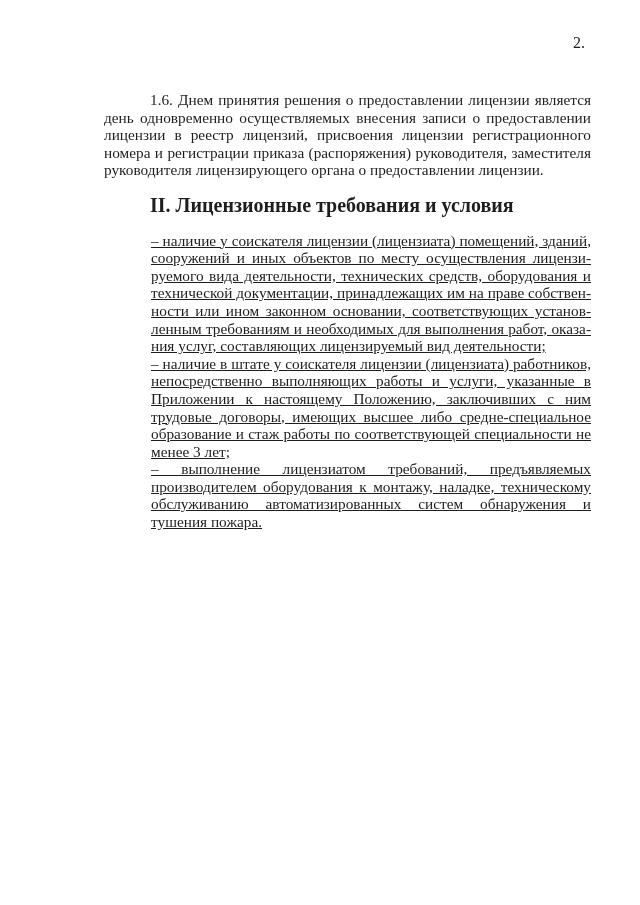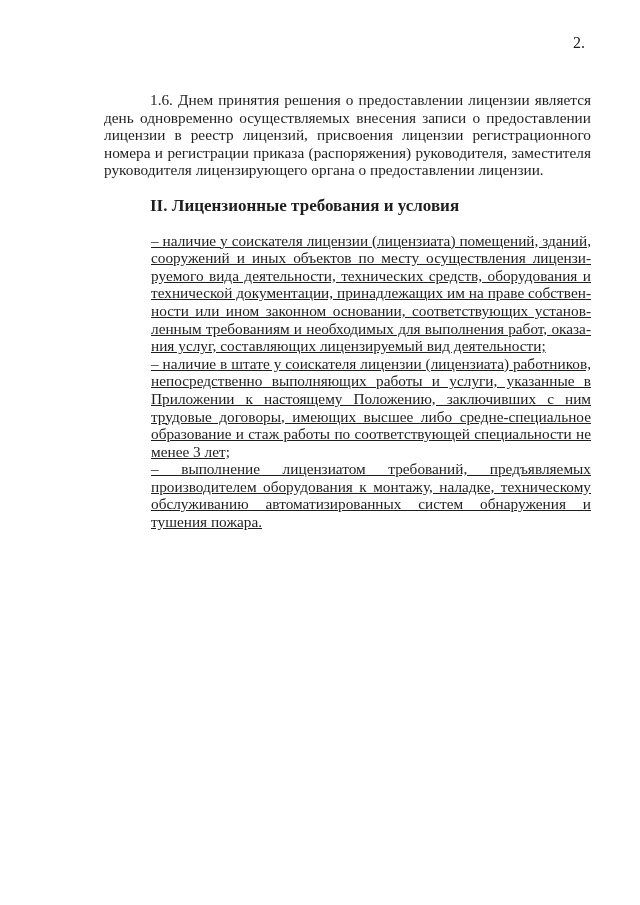--- a/index.html
+++ b/index.html
@@ -14,21 +14,21 @@
     position: absolute; top: 34px; right: 55px;
     font-size: 16px; line-height: 18px;
   }
   .body {
     position: absolute; left: 104px; top: 69px; width: 487px;
     font-size: 15.3px; line-height: 17.6px; margin-top: 22px;
   }
   .para { margin: 0; text-align: justify; text-indent: 46px; hyphens: manual; }
   .section-title {
     margin: 18px 0 17px 0; font-weight: bold; text-indent: 46px;
-    font-size: 17px;
+    font-size: 20px;
   }
   .list { margin: 0; padding: 0 0 0 47px; list-style: none; text-decoration: underline; }
   .list li { text-align: justify; margin: 0; }
 </style>
 </head>
 <body>
 
 <div class="page">
   <div class="page-number">2.</div>
 

